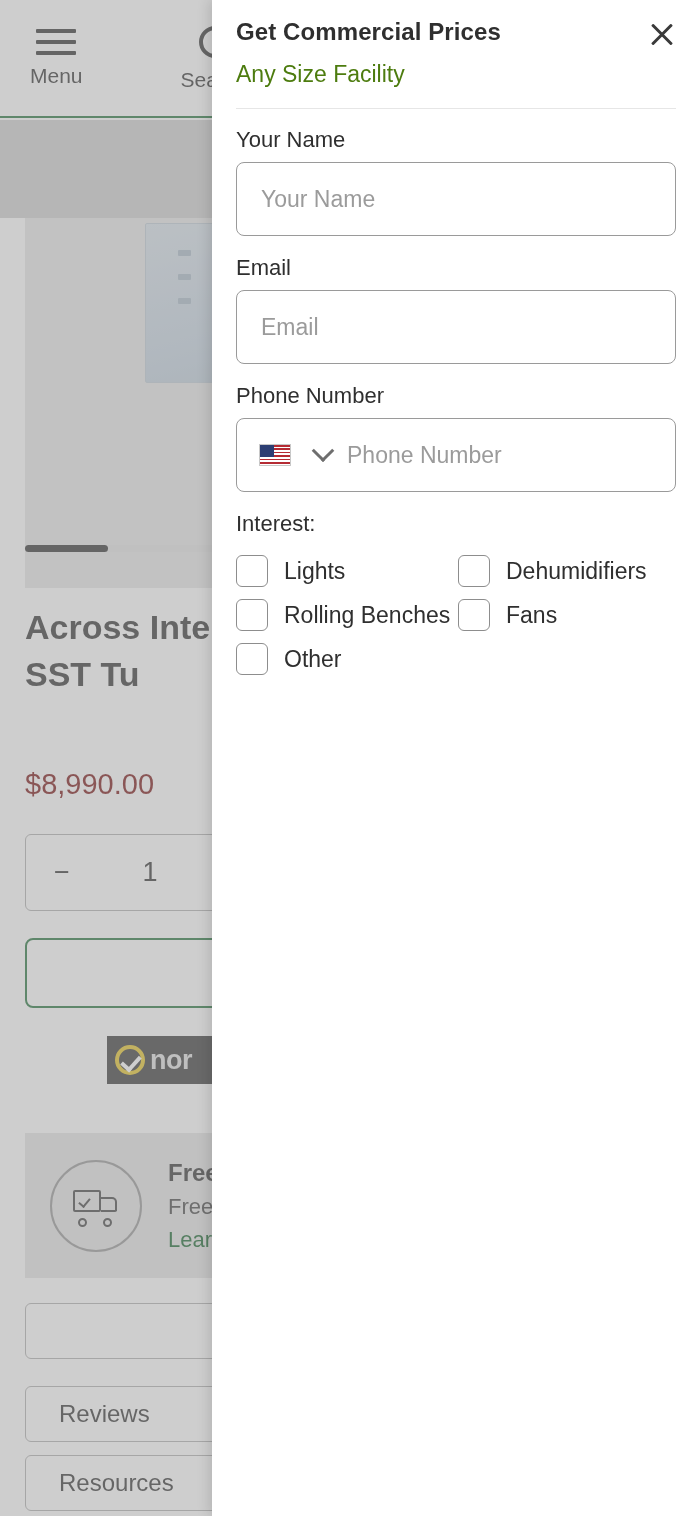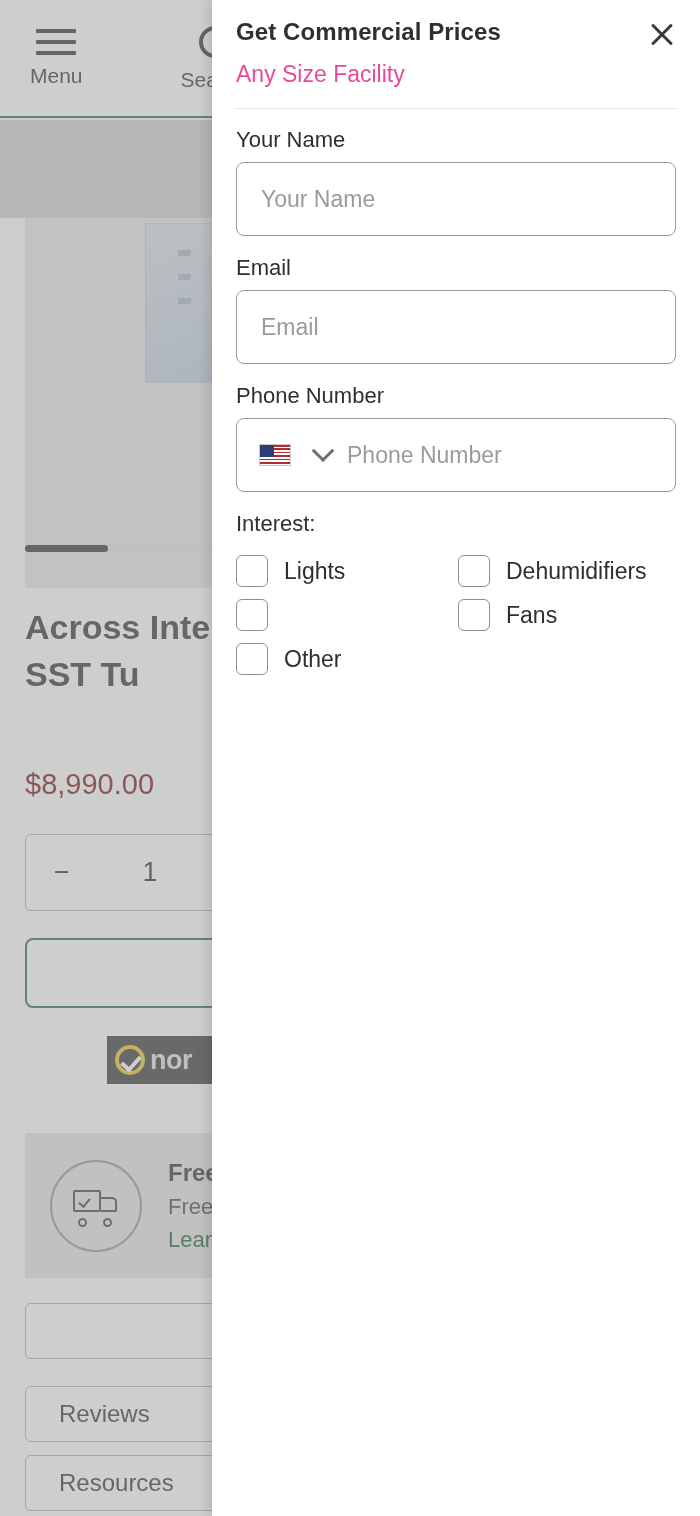--- a/index.html
+++ b/index.html
@@ -242,21 +242,21 @@
     background: #ffffff;
     box-shadow: -3px 0 12px rgba(0,0,0,0.13);
     overflow: hidden;
   }
 
   .m-head { padding: 18px 24px 0 24px; position: relative; }
   .m-title {
     font-size: 24px; font-weight: bold; color: #2f2f2f;
     letter-spacing: 0.1px;
   }
-  .m-sub { font-size: 23px; color: #ec4899; margin-top: 15px; }
+  .m-sub { font-size: 23px; color: #4d7c0f; margin-top: 15px; }
   .m-close {
     position: absolute; top: 16px; right: 20px;
     width: 36px; height: 36px;
     cursor: pointer;
   }
   .m-close::before, .m-close::after {
     content: ""; position: absolute;
     left: 4px; top: 17px;
     width: 28px; height: 3px;
     background: #3a3a3a; border-radius: 1px;
@@ -480,20 +480,21 @@
         <label class="cb-item">
           <span class="cb-box"></span>
           <span class="cb-text">Lights</span>
         </label>
         <label class="cb-item">
           <span class="cb-box"></span>
           <span class="cb-text">Dehumidifiers</span>
         </label>
         <label class="cb-item">
           <span class="cb-box"></span>
+          <span class="cb-text">Rolling Benches</span>
         </label>
         <label class="cb-item">
           <span class="cb-box"></span>
           <span class="cb-text">Fans</span>
         </label>
         <label class="cb-item">
           <span class="cb-box"></span>
           <span class="cb-text">Other</span>
         </label>
       </div>

